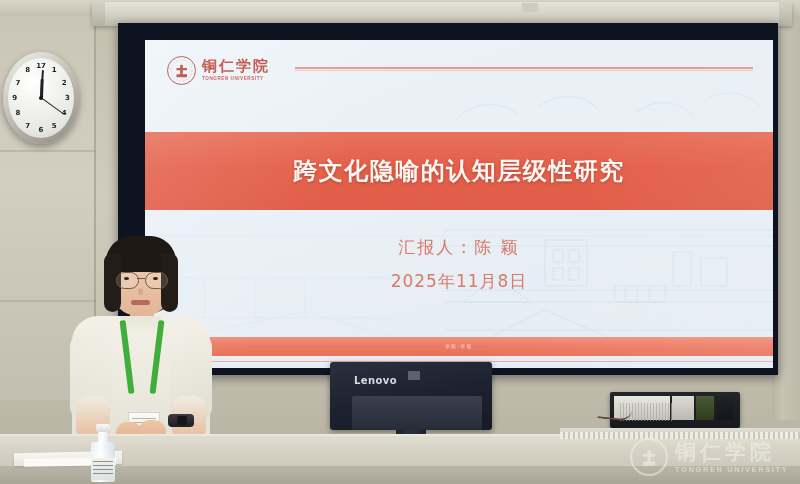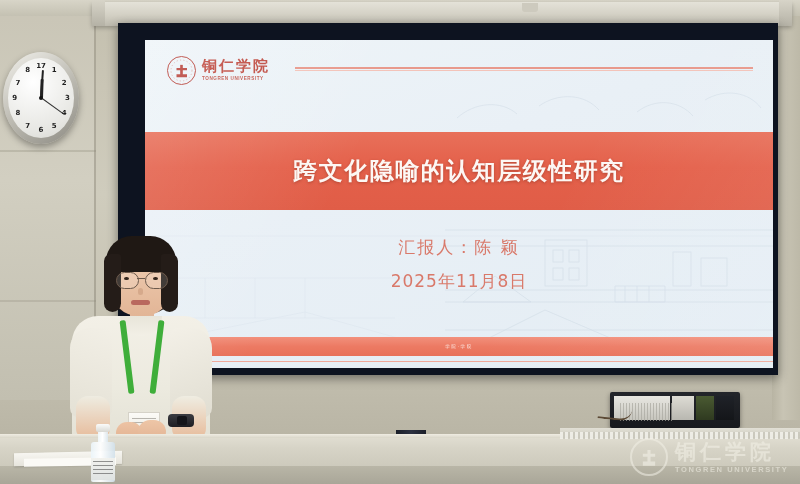--- a/index.html
+++ b/index.html
@@ -404,20 +404,25 @@
     <div class="rack-unit rack-u1">
       <div class="rack-vents"></div>
     </div>
     <div class="rack-unit rack-u2"></div>
     <div class="rack-unit rack-u3"></div>
     <div class="rack-unit rack-u4"></div>
   </div>
   <div class="rack-cable"></div>
 
   <div class="monitor">
+    <div class="mon-screen">
+      <div class="mon-logo">Lenovo</div>
+      <div class="mon-cam"></div>
+      <div class="mon-lower"></div>
+    </div>
     <div class="mon-neck"></div>
     <div class="mon-base"></div>
   </div>
 
   <div class="desk"></div>
   <div class="desk-edge"></div>
   <div class="desk-front"></div>
   <div class="papers"></div>
   <div class="papers2"></div>
 

